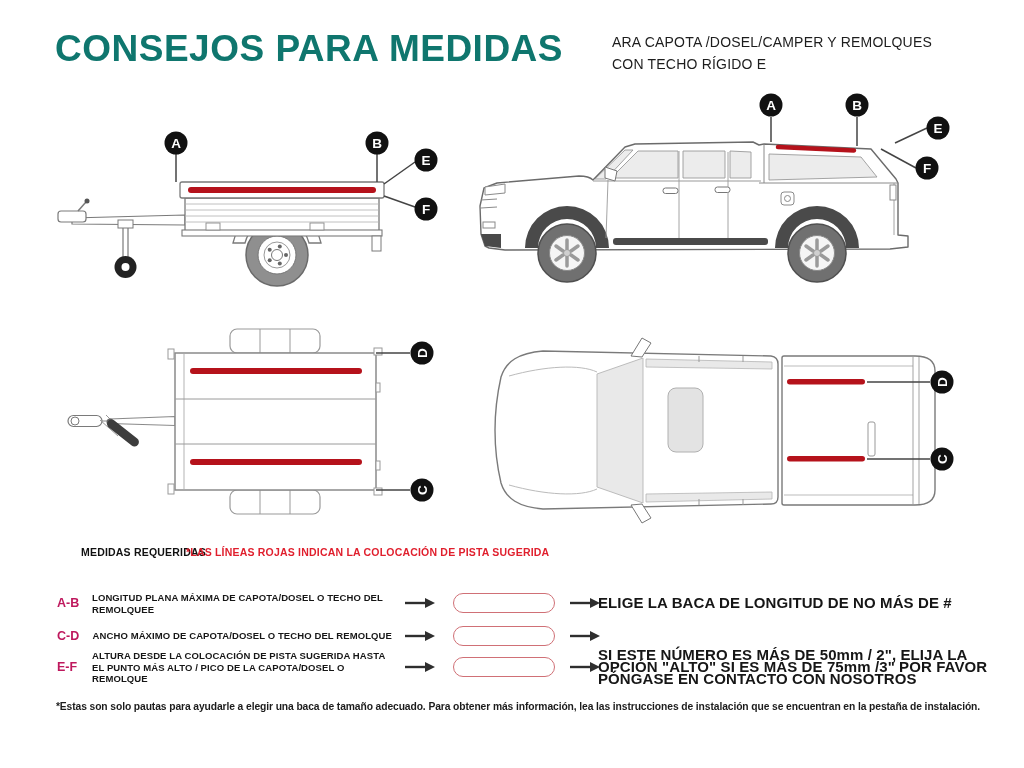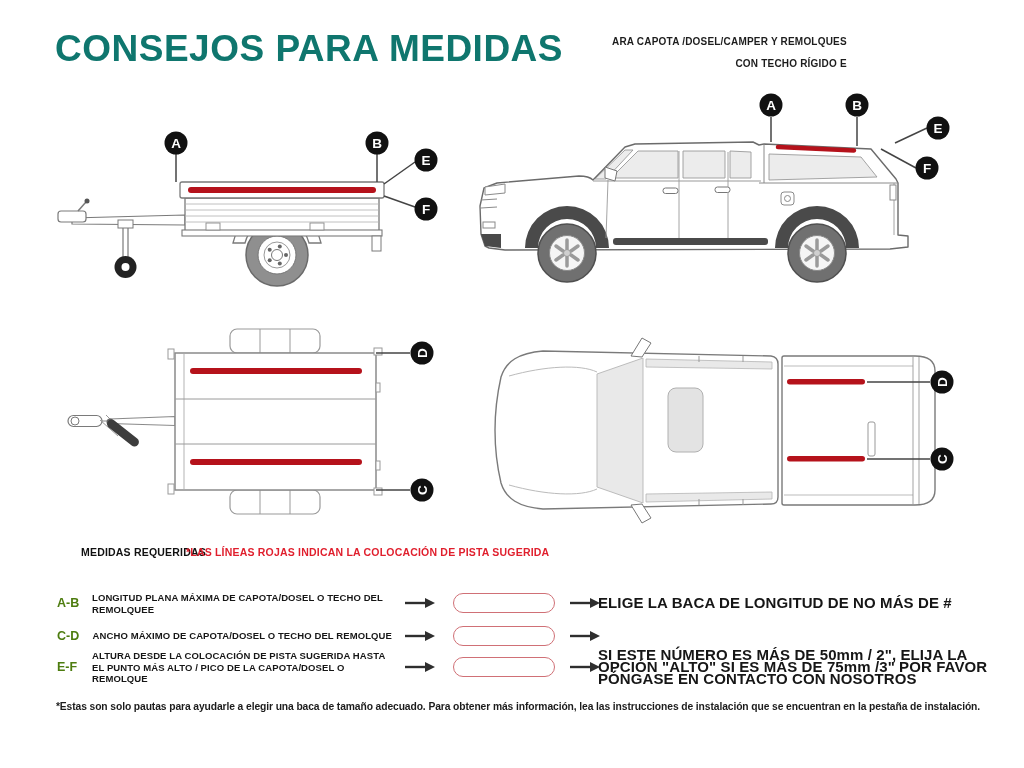--- a/index.html
+++ b/index.html
@@ -3,35 +3,35 @@
 <meta charset="utf-8">
 <style>
   * { margin:0; padding:0; box-sizing:border-box; }
   html,body { width:1024px; height:768px; background:#ffffff; overflow:hidden;
               font-family:"Liberation Sans", sans-serif; color:#222; }
   .abs { position:absolute; }
 
   
   #title { left:55px; top:28px; font-size:37px; font-weight:700; letter-spacing:.5px;
            color:#0f766e; white-space:nowrap; }
-  #subtitle { left:612px; top:31px; font-size:10px; font-weight:700; color:#1d1d1d;
-              line-height:22px; letter-spacing:.2px;text-align:right; }
+  #subtitle { left:612px; top:31px; font-size:14px; font-weight:400; color:#1d1d1d;
+              line-height:22px; letter-spacing:.2px; }
 
   
   svg { position:absolute; overflow:visible; }
   svg text.mark { font-family:"Liberation Sans", sans-serif; font-weight:700;
                   font-size:13.5px; fill:#fff; }
 
   
   #measures-title { left:57px; top:546px; font-size:10.5px; font-weight:700; color:#111; letter-spacing:.2px;margin-left:24px;}
   #red-note { left:186px; top:546px; font-size:10.5px; font-weight:700; color:#e01f2d; letter-spacing:.2px;}
 
   .mrow { left:0; width:1024px; position:absolute; }
   .mrow > * { position:absolute; top:50%; transform:translateY(-50%); }
-  .range { left:57px; font-size:12.5px; font-weight:700; color:#4d7c0f; }
+  .range { left:57px; font-size:12.5px; font-weight:700; color:#be185d; }
   .desc  { left:92px; width:300px; font-size:9.5px; font-weight:700; color:#161616;
            line-height:11.5px; letter-spacing:.1px; }
   .arrow1 { left:405px; } .arrow2 { left:570px; }
   .pill { left:453px; width:102px; height:20px; border:1.5px solid #d07076;
           border-radius:11px; background:#fff; }
   .instr { left:598px; width:400px; font-size:15px; font-weight:700; color:#161616;
            line-height:12px; letter-spacing:.1px; }
 
   #footnote { left:23px; top:701px; width:990px; font-size:10.3px; font-weight:700;
               color:#1c1c1c; letter-spacing:-0.1px;text-align:center; }

